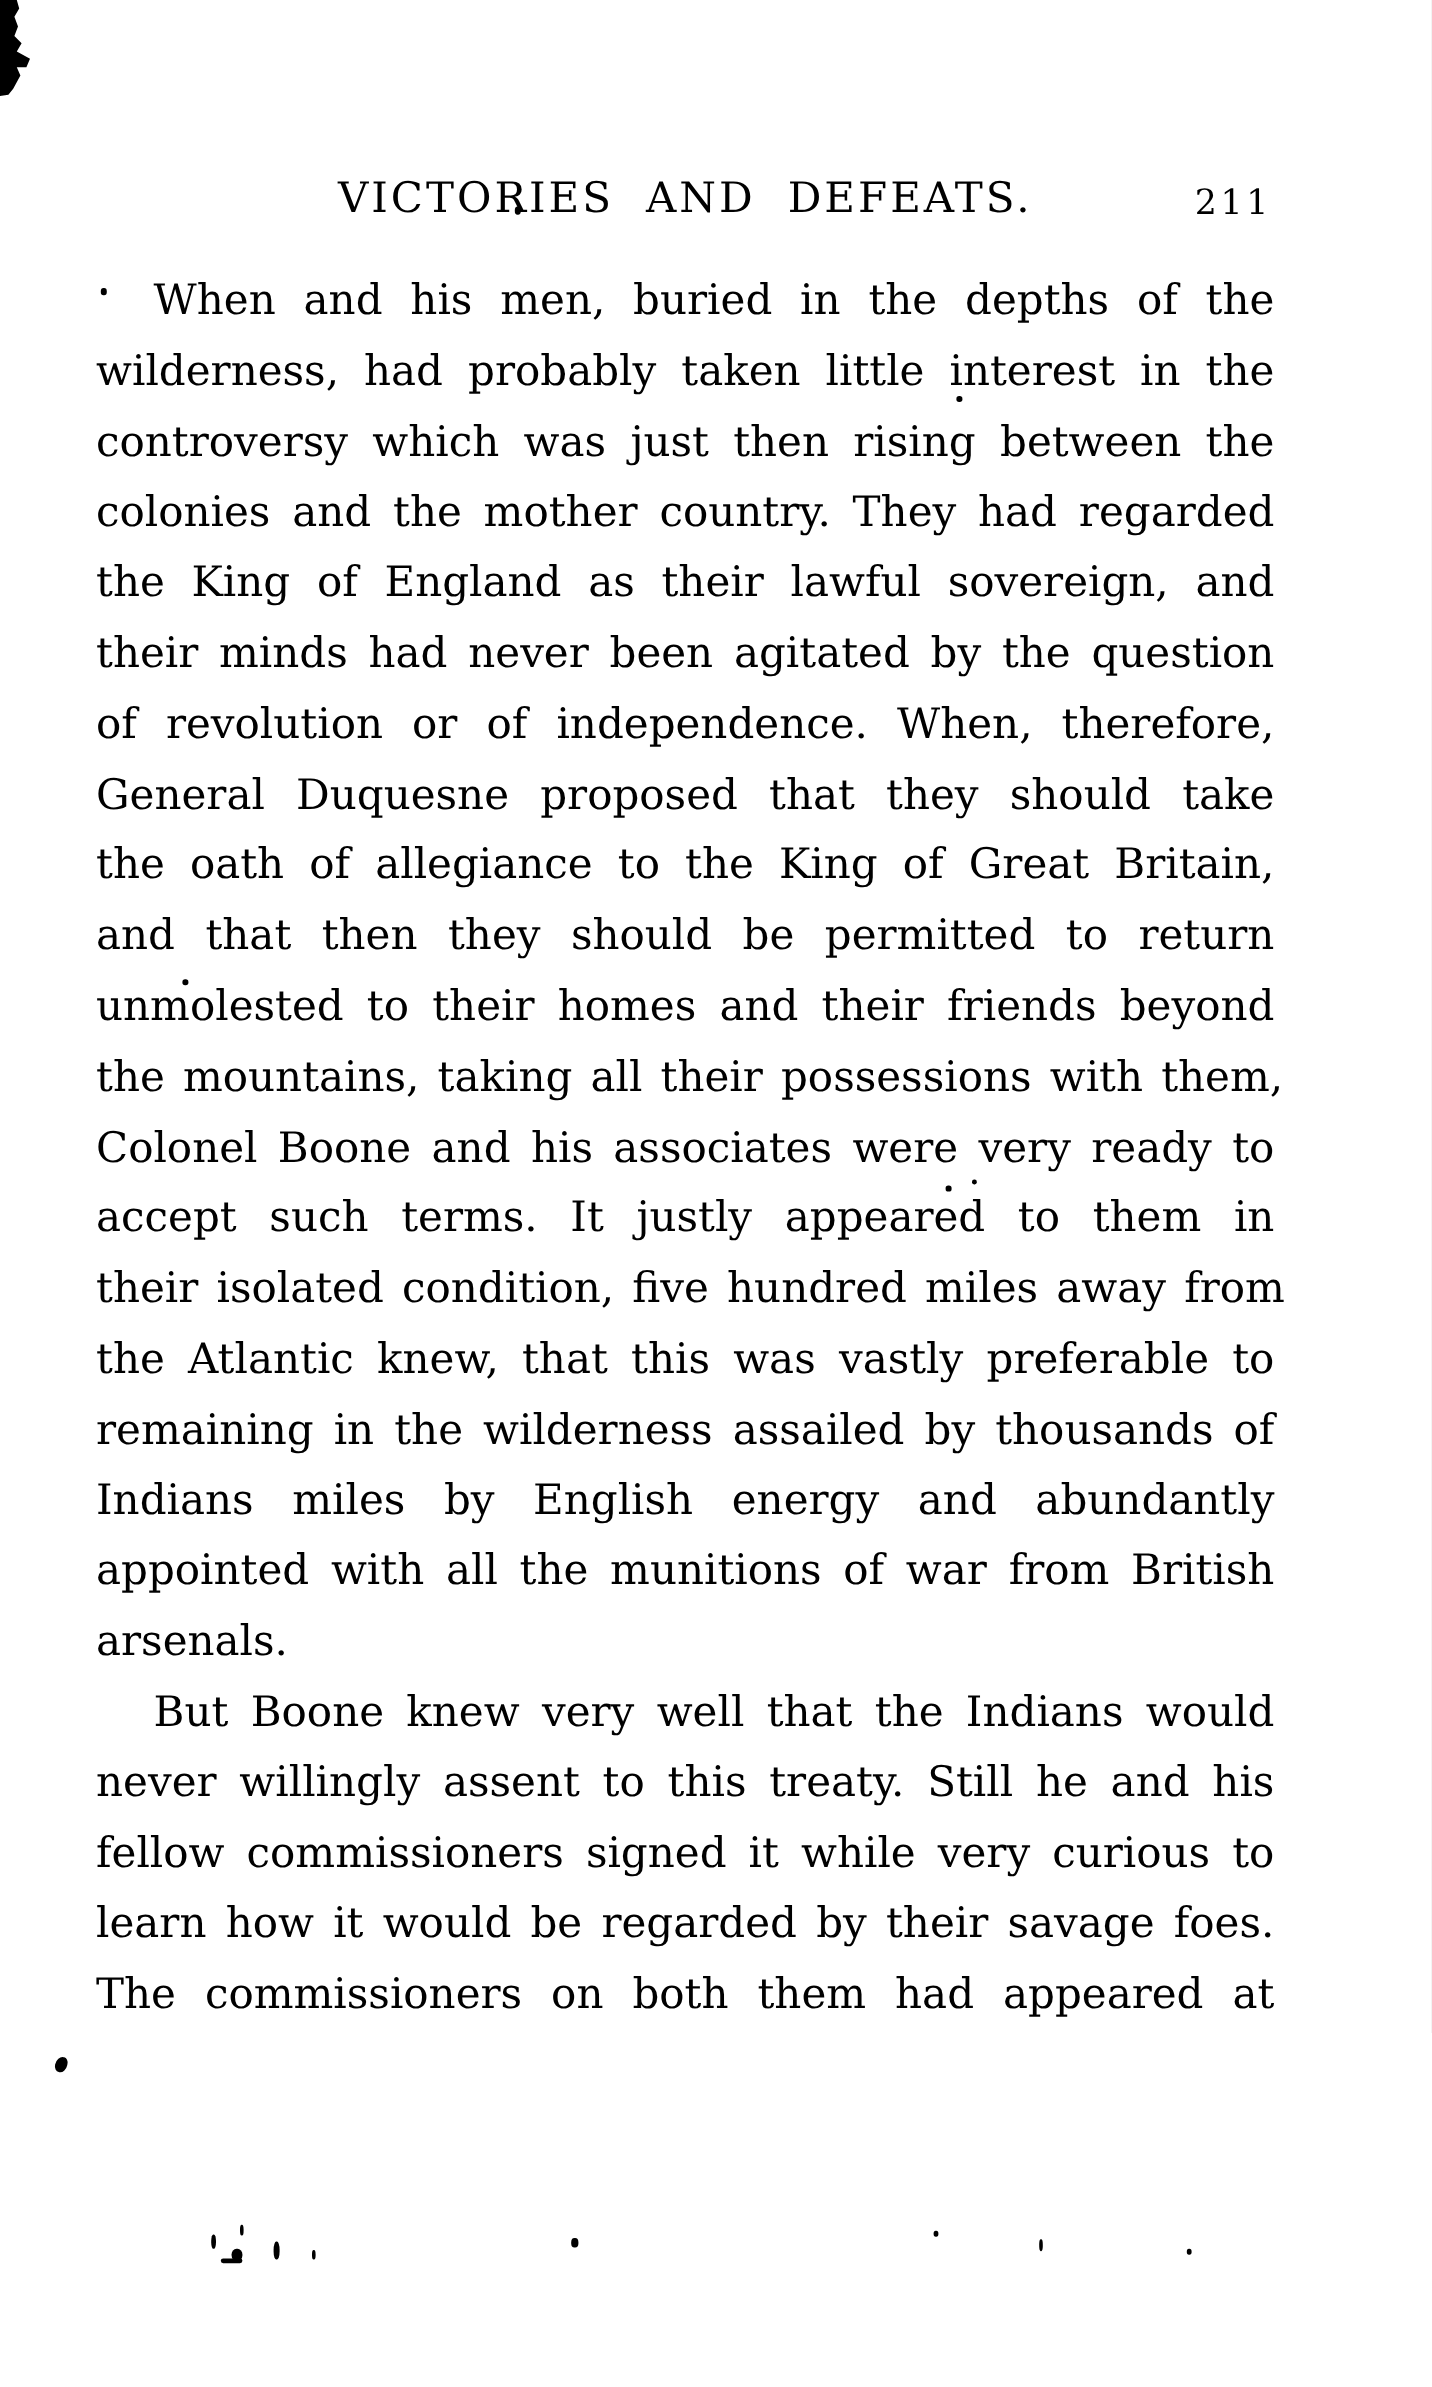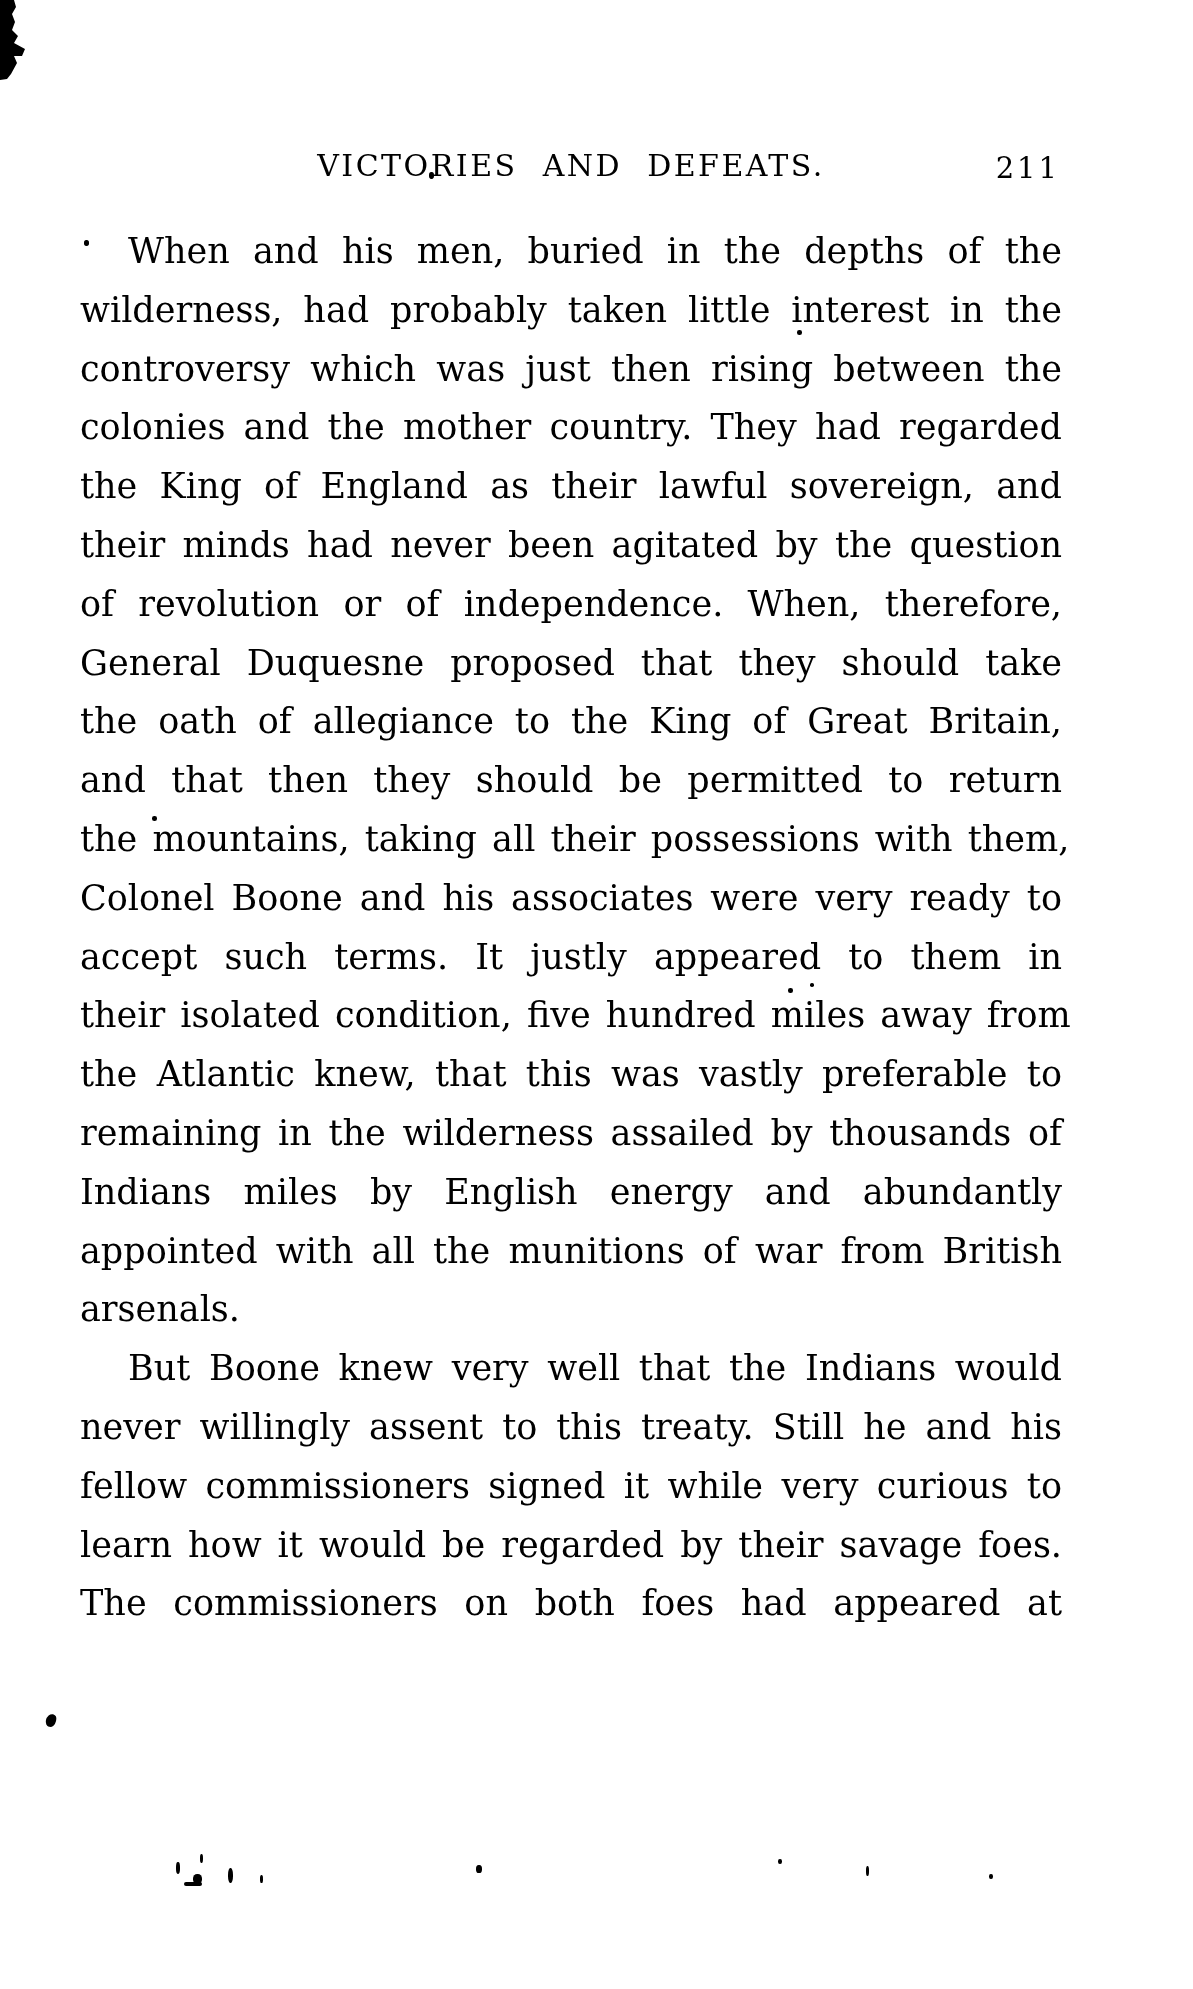--- a/index.html
+++ b/index.html
@@ -11,21 +11,21 @@
     font-family:"DejaVu Serif","Liberation Serif",serif;
     color:#000;
   }
   
   .running-header{
     position:absolute;left:80px;top:146px;width:982px;height:44px;
   }
   .header-title{
     position:absolute;left:0;right:0;top:0;
     text-align:center;
-    font-size:30px;line-height:40px;
+    font-size:35px;line-height:40px;
     letter-spacing:2.5px;word-spacing:13px;
     white-space:nowrap;
   }
   .page-number{
     position:absolute;right:2px;top:2px;
     font-size:29px;line-height:40px;letter-spacing:3px;
     white-space:nowrap;
   }
   
   .body-text{
@@ -69,34 +69,35 @@
       <div class="line indent">When and his men, buried in the depths of the</div>
       <div class="line">wilderness, had probably taken little interest in the</div>
       <div class="line">controversy which was just then rising between the</div>
       <div class="line">colonies and the mother country.  They had regarded</div>
       <div class="line">the King of England as their lawful sovereign, and</div>
       <div class="line">their minds had never been agitated by the question</div>
       <div class="line">of revolution or of independence.  When, therefore,</div>
       <div class="line">General Duquesne proposed that they should take</div>
       <div class="line">the oath of allegiance to the King of Great Britain,</div>
       <div class="line">and that then they should be permitted to return</div>
+      <div class="line">unmolested to their homes and their friends beyond</div>
       <div class="line">the mountains, taking all their possessions with them,</div>
       <div class="line">Colonel Boone and his associates were very ready to</div>
       <div class="line">accept such terms.  It justly appeared to them in</div>
       <div class="line">their isolated condition, five hundred miles away from</div>
       <div class="line">the Atlantic knew, that this was vastly preferable to</div>
       <div class="line">remaining in the wilderness assailed by thousands of</div>
       <div class="line">Indians miles by English energy and abundantly</div>
       <div class="line">appointed with all the munitions of war from British</div>
       <div class="line no-justify">arsenals.</div>
       <div class="line indent">But Boone knew very well that the Indians would</div>
       <div class="line">never willingly assent to this treaty.  Still he and his</div>
       <div class="line">fellow commissioners signed it while very curious to</div>
       <div class="line">learn how it would be regarded by their savage foes.</div>
-      <div class="line">The commissioners on both foes had appeared at</div>
+      <div class="line">The commissioners on both them had appeared at</div>
     </div>
 
   <div class="speck" style="left:84px;top:240px;width:5px;height:6px;"></div>
   <div class="speck" style="left:429px;top:172px;width:5px;height:7px;"></div>
   <div class="speck" style="left:797px;top:330px;width:5px;height:5px;"></div>
   <div class="speck" style="left:152px;top:816px;width:5px;height:5px;"></div>
   <div class="speck" style="left:788px;top:988px;width:5px;height:5px;"></div>
   <div class="speck" style="left:810px;top:983px;width:4px;height:4px;"></div>
 
   <div class="margin-bullet"></div>

